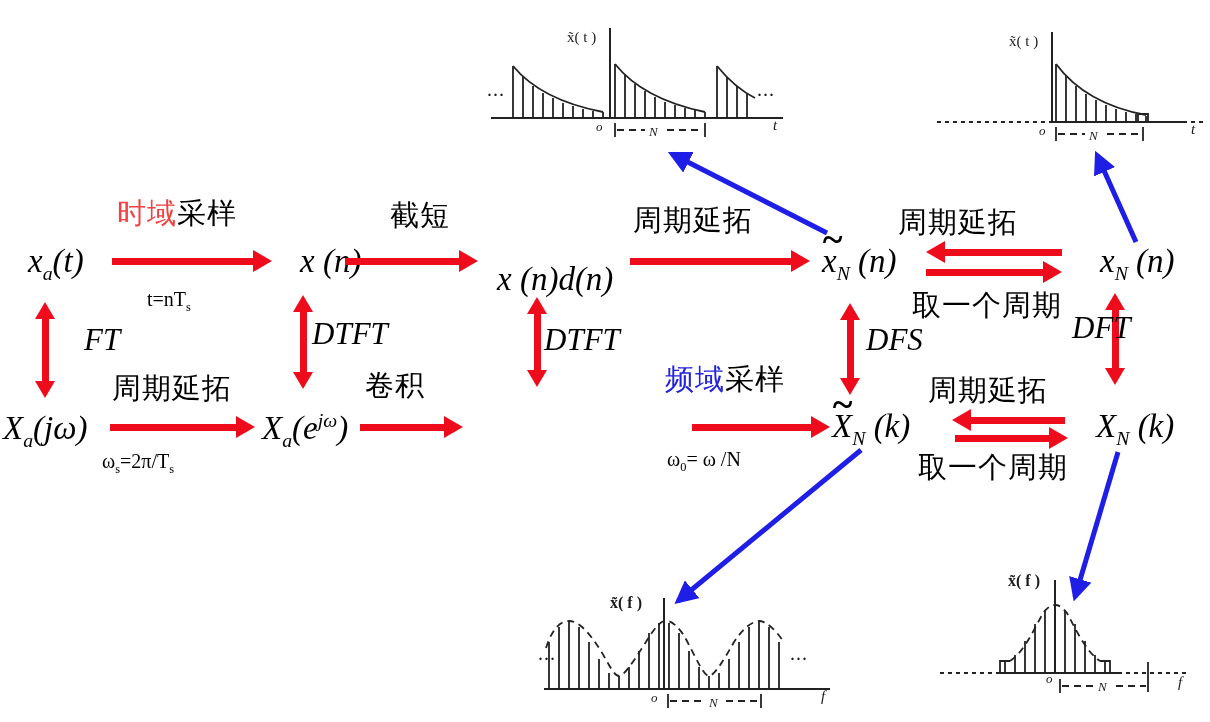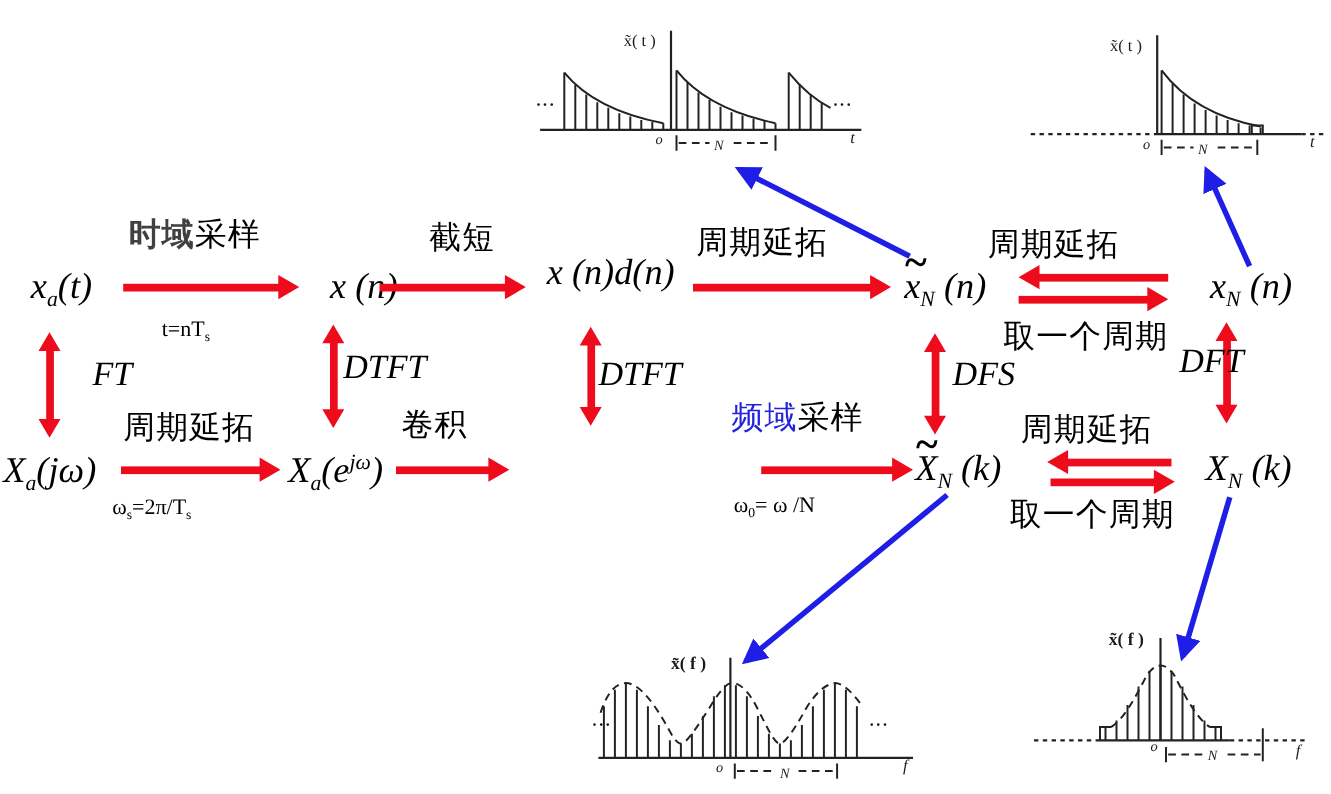--- a/index.html
+++ b/index.html
@@ -7,21 +7,21 @@
           font-family:"Liberation Serif","DejaVu Serif",serif;color:#000;}
 
   
   .node{position:absolute;font-style:italic;font-size:33px;white-space:nowrap;line-height:1.1;}
   .node sub{font-size:0.60em;font-style:italic;}
   .node sup{font-size:0.60em;font-style:italic;}
   .tld{position:absolute;top:-0.62em;left:0.02em;font-style:normal;font-weight:bold;font-size:1.15em;}
 
   
   .cn{position:absolute;font-size:29px;white-space:nowrap;letter-spacing:1px;}
-  .hl-red{color:#404040;font-weight:bold;}
+  .hl-red{color:#ef4444;font-weight:normal;}
   .hl-blue{color:#2222dd;font-weight:normal;}
 
   
   .tlabel{position:absolute;font-style:italic;font-size:31px;white-space:nowrap;}
   
   .formula{position:absolute;font-size:20px;white-space:nowrap;}
   .formula sub{font-size:0.62em;}
 
   
   .harrow{position:absolute;height:7px;background:#ee0b1c;}
@@ -125,21 +125,21 @@
     <line class="pdash" x1="124" y1="116" x2="157" y2="116"></line>
     <line class="pdash" x1="178" y1="116" x2="208" y2="116"></line>
     <text class="ylab-b" x="70" y="16">x̃( f )</text>
     <text class="sm it" x="108" y="113">o</text>
     <text class="sm it" x="160" y="121">N</text>
     <text class="ylab it" x="240" y="117">f</text>
   </svg>
 
   <div class="node" style="left:28px;top:243px">x<sub>a</sub>(t)</div>
   <div class="node" style="left:300px;top:243px">x (n)</div>
-  <div class="node" style="left:497px;top:230px">x (n)d(n)</div>
+  <div class="node" style="left:497px;top:261px">x (n)d(n)</div>
   <div class="node" style="left:822px;top:243px"><span class="tld">~</span>x<sub>N</sub> (n)</div>
   <div class="node" style="left:1100px;top:243px">x<sub>N</sub> (n)</div>
 
   <div class="node" style="left:3px;top:410px">X<sub>a</sub>(jω)</div>
   <div class="node" style="left:262px;top:410px">X<sub>a</sub>(e<sup>jω</sup>)</div>
   <div class="node" style="left:832px;top:408px"><span class="tld">~</span>X<sub>N</sub> (k)</div>
   <div class="node" style="left:1096px;top:408px">X<sub>N</sub> (k)</div>
 
   <div class="harrow right" style="left:112px;top:258px;width:142px"></div>
   <div class="harrow right" style="left:345px;top:258px;width:115px"></div>

